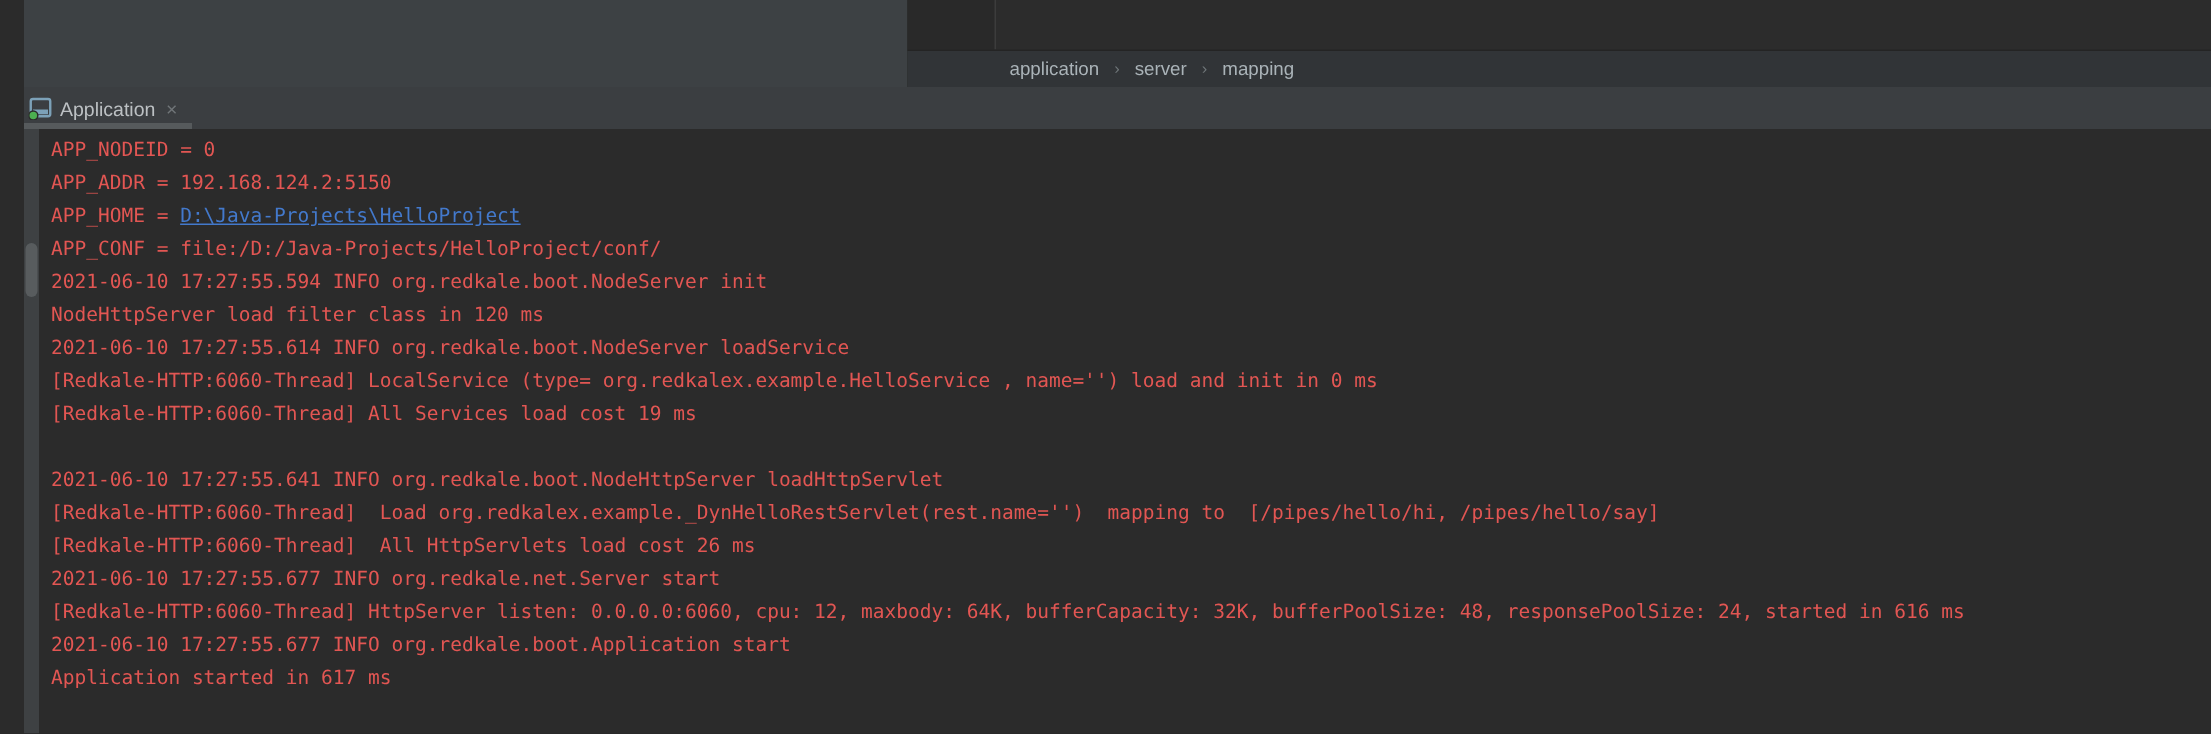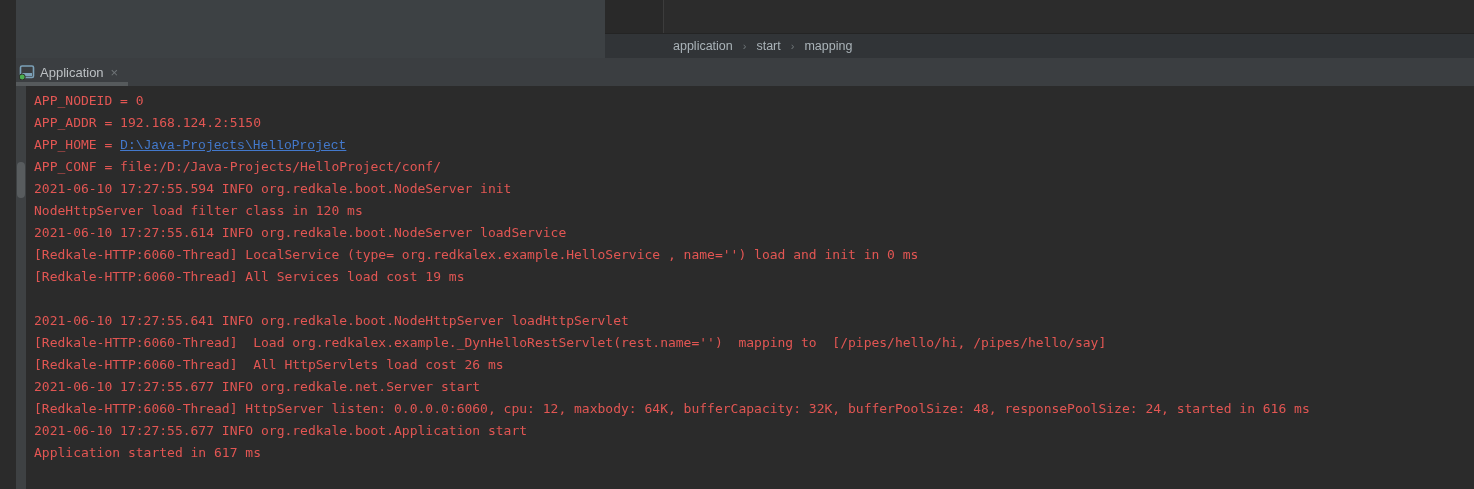--- a/index.html
+++ b/index.html
@@ -31,36 +31,36 @@
   .tab-underline{position:absolute;left:0;bottom:0;width:112px;height:4px;background:var(--underline);}
 
   
   .console{position:absolute;left:0;top:86px;width:1332px;height:403px;background:var(--console-bg);}
   .console-gutter{position:absolute;left:0;top:0;width:10px;height:403px;background:#3e4143;}
   .gutter-thumb{position:absolute;left:1px;top:76px;width:8px;height:36px;background:#585c5e;border-radius:4px;}
   .console-text{position:absolute;left:10px;top:4px;right:0;bottom:0;padding-left:8px;
     font-family:"DejaVu Sans Mono","Liberation Mono",monospace;font-size:13px;line-height:22px;
     color:var(--err);white-space:pre;overflow:hidden;}
   .console-line{height:22px;}
-  .console-link{color:var(--link);text-decoration:underline;cursor:pointer;font-family:Liberation Mono, monospace;}
+  .console-link{color:var(--link);text-decoration:underline;cursor:pointer;}
 </style>
 </head>
 <body>
 
 <div class="root">
 
   <div class="top-header">
     <div class="top-left-panel"></div>
     <div class="top-right">
       <div class="editor-substrip"></div>
       <div class="editor-topline"></div>
       <div class="breadcrumb-bar">
           <span class="crumb">application</span>
           <span class="crumb-sep">›</span>
-          <span class="crumb">start</span>
+          <span class="crumb">server</span>
           <span class="crumb-sep">›</span>
           <span class="crumb">mapping</span>
         </div>
     </div>
   </div>
 
   <div class="tab-bar">
     <div class="tab">
       <span class="tab-icon">
         <svg width="16" height="16" viewBox="0 0 16 16">

